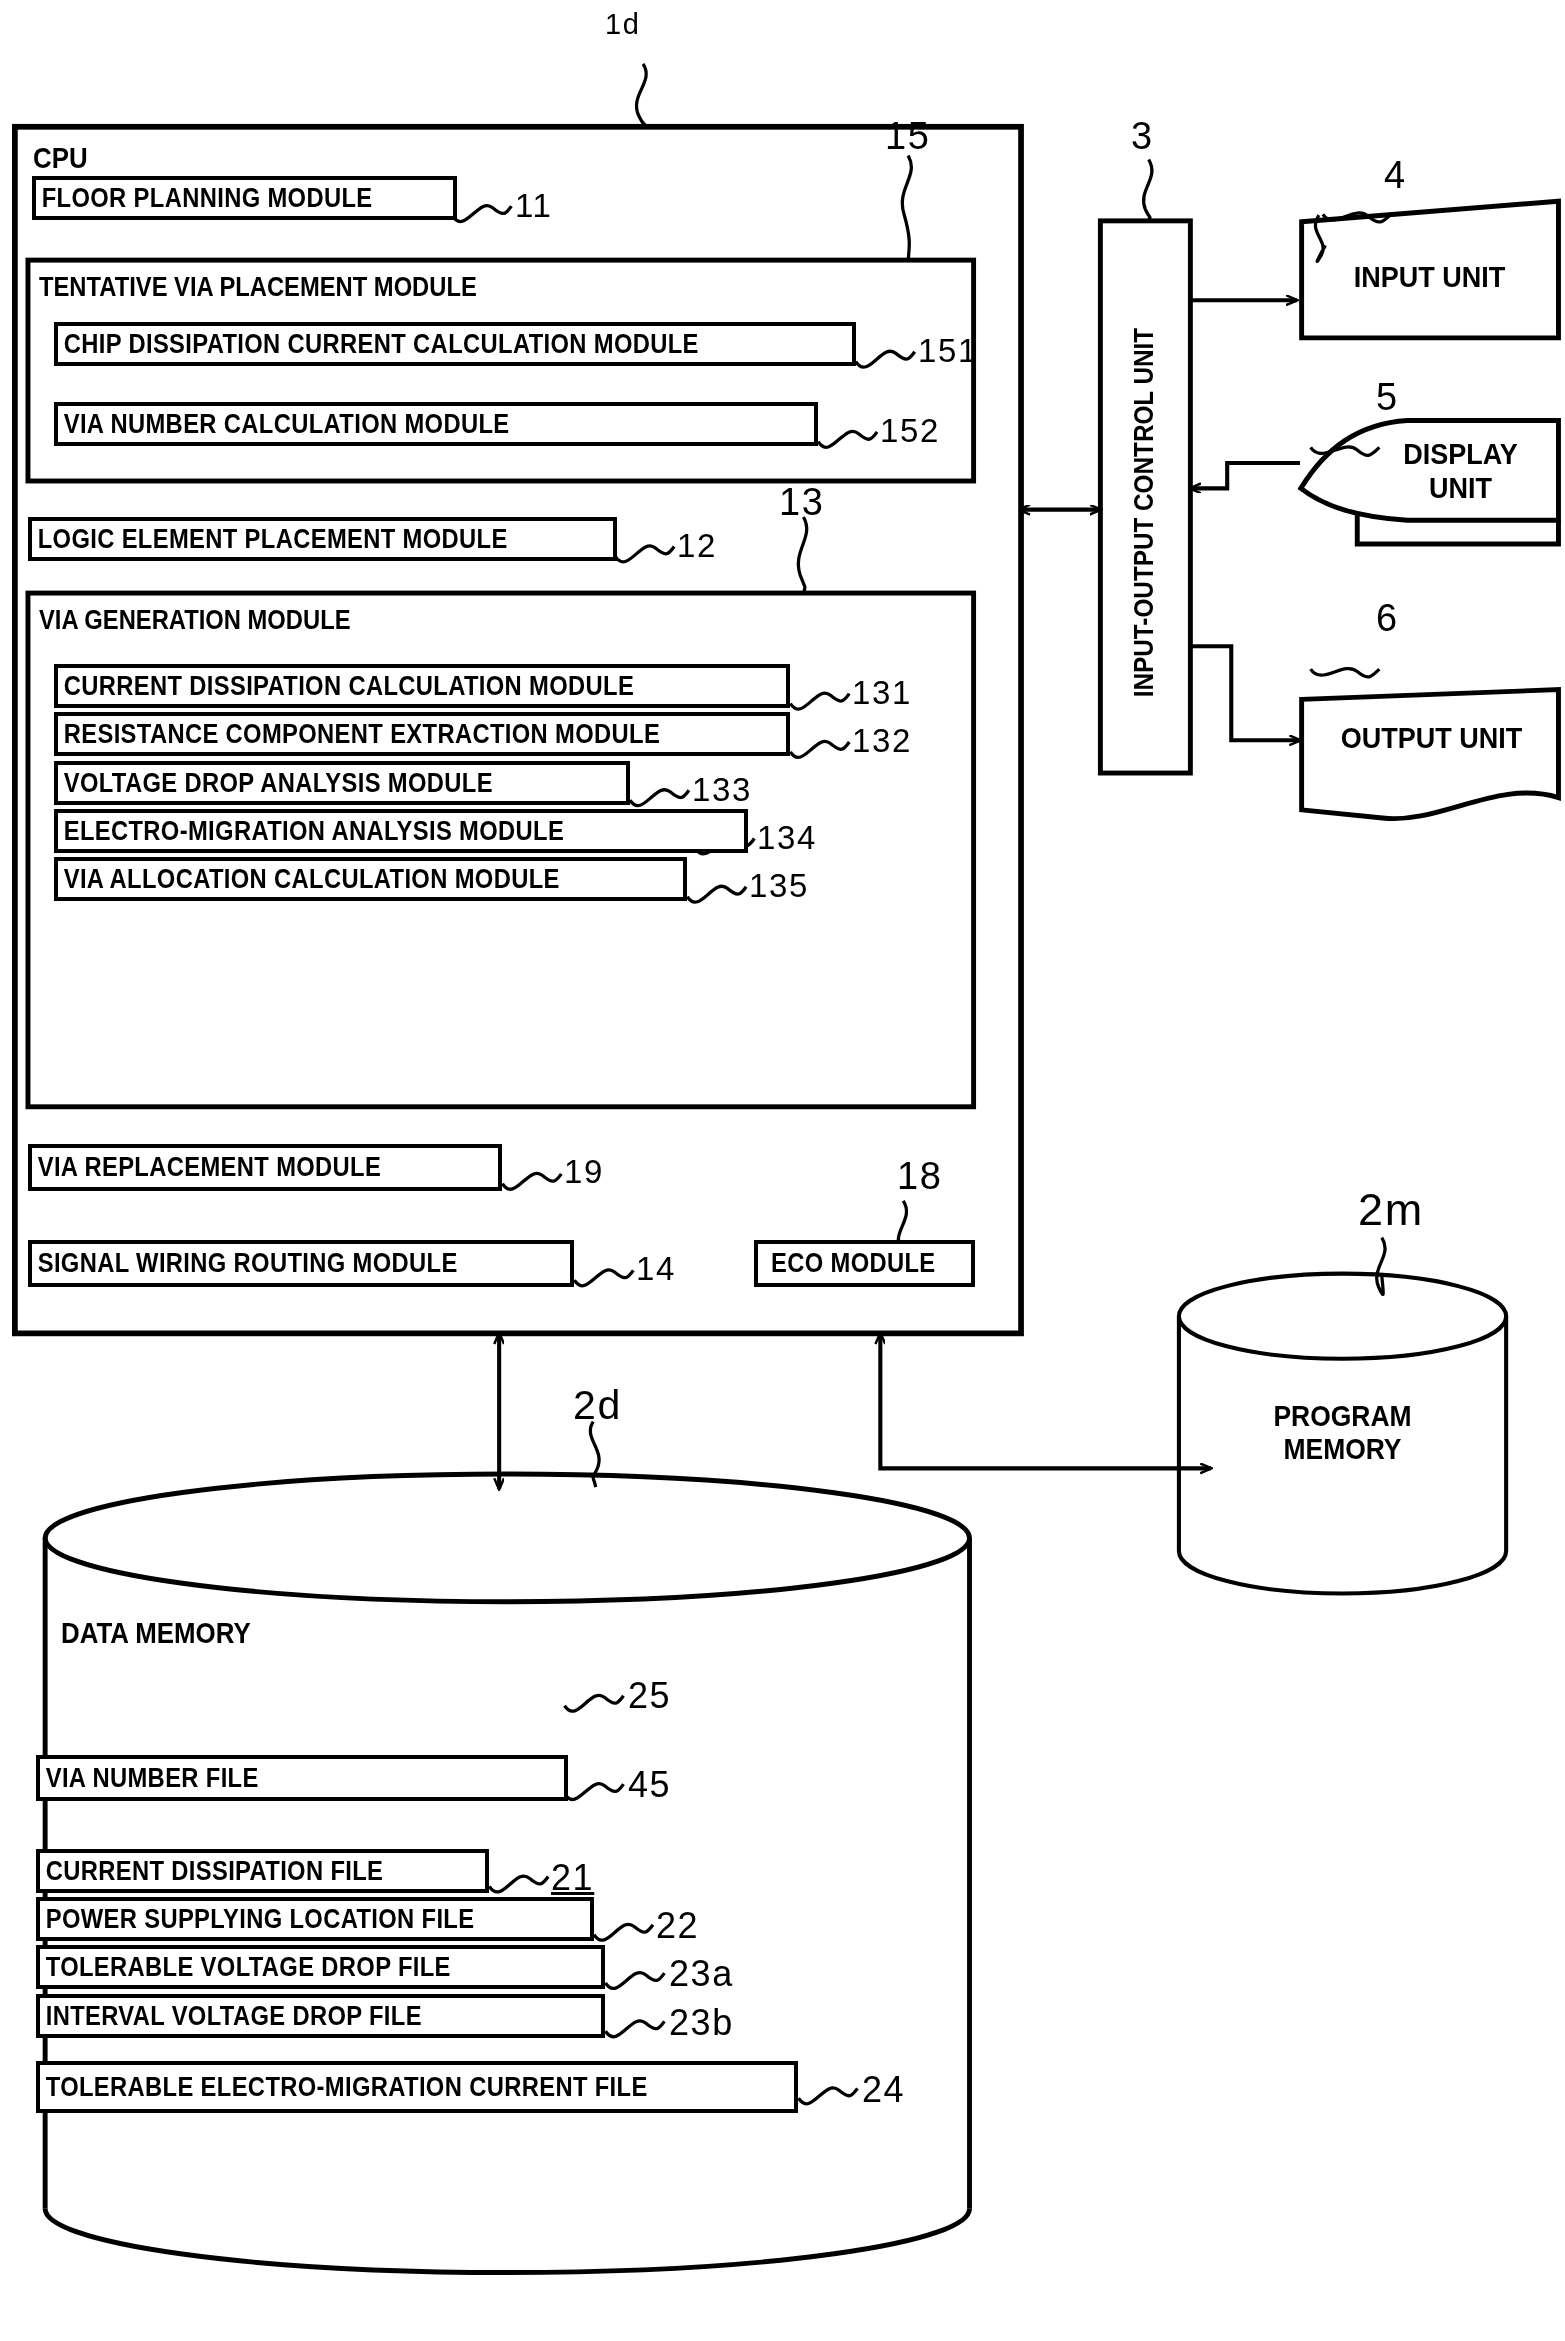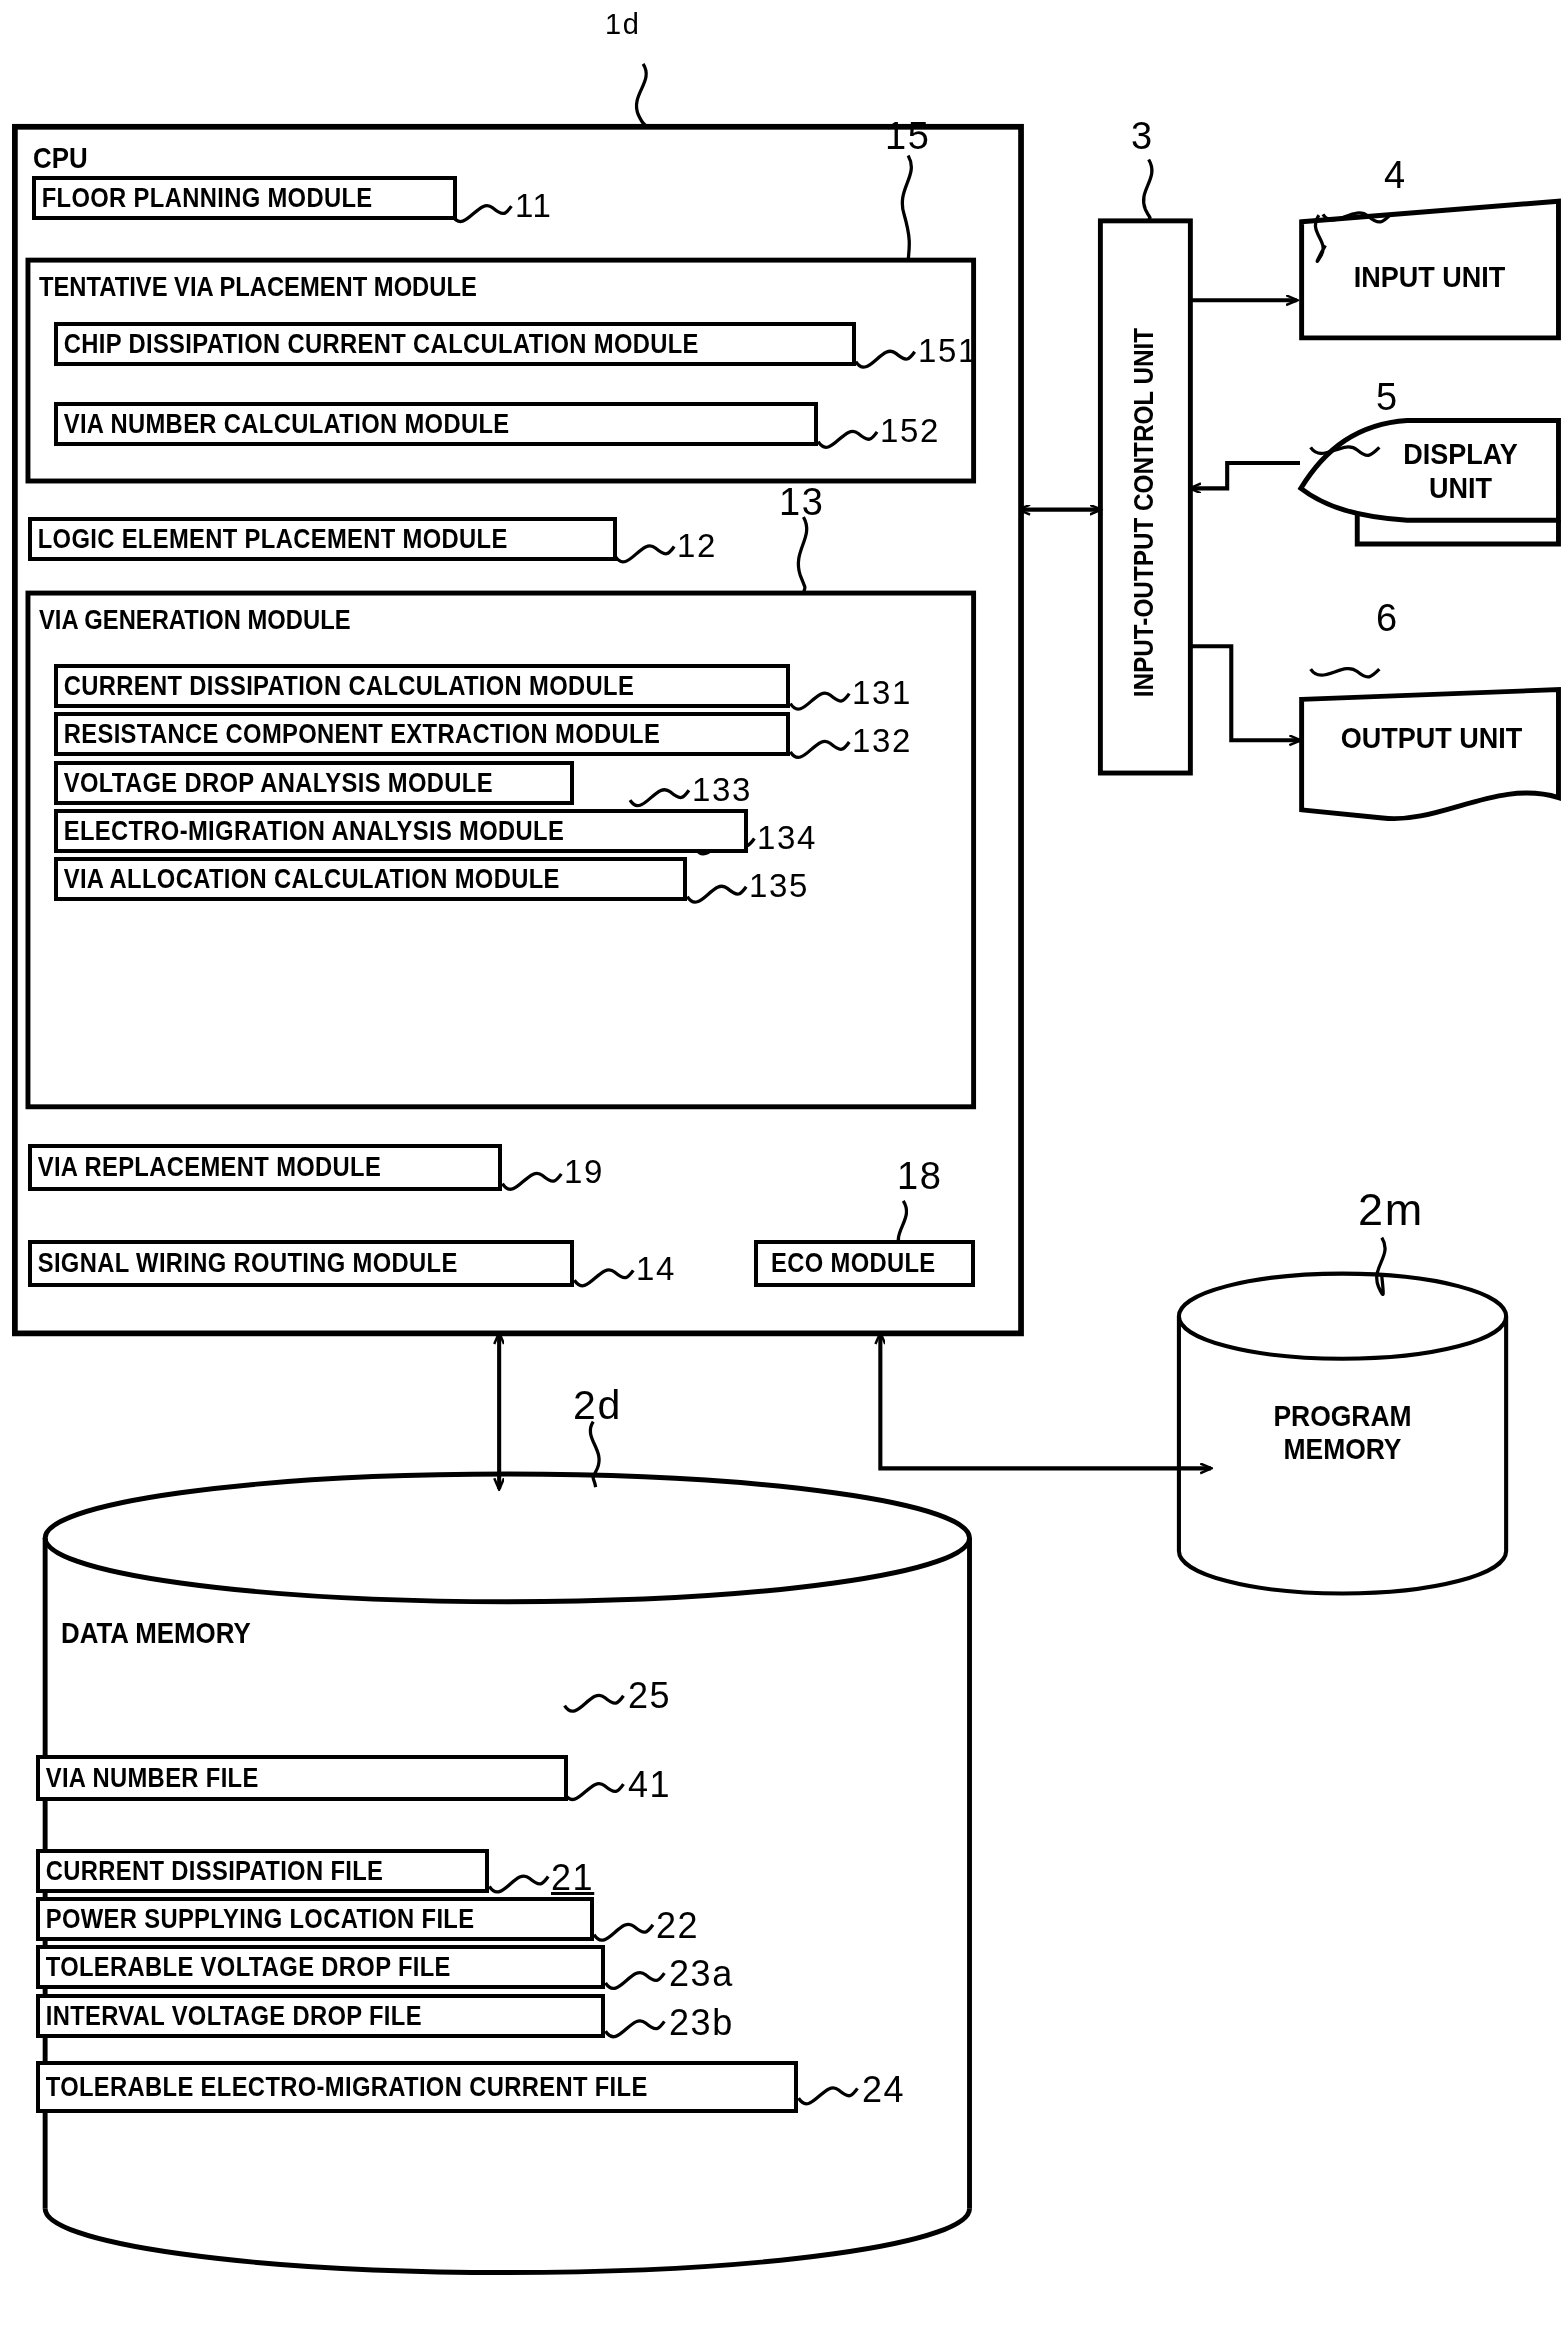--- a/index.html
+++ b/index.html
@@ -216,21 +216,21 @@
   <div class="box" style="left:54px; top:664px; width:736px; height:44px;">
     <span class="box-label" style="font-size:27px;">CURRENT DISSIPATION CALCULATION MODULE</span>
   </div>
   <div class="ref" style="left:852px; top:674px;">131</div>
 
   <div class="box" style="left:54px; top:712px; width:736px; height:44px;">
     <span class="box-label" style="font-size:27px;">RESISTANCE COMPONENT EXTRACTION MODULE</span>
   </div>
   <div class="ref" style="left:852px; top:722px;">132</div>
 
-  <div class="box" style="left:54px; top:761px; width:520px; height:44px;">
+  <div class="box" style="left:54px; top:761px; width:576px; height:44px;">
     <span class="box-label" style="font-size:27px;">VOLTAGE DROP ANALYSIS MODULE</span>
   </div>
   <div class="ref" style="left:692px; top:771px;">133</div>
 
   <div class="box" style="left:54px; top:809px; width:694px; height:44px;">
     <span class="box-label" style="font-size:27px;">ELECTRO-MIGRATION ANALYSIS MODULE</span>
   </div>
   <div class="ref" style="left:757px; top:819px;">134</div>
 
   <div class="box" style="left:54px; top:857px; width:633px; height:44px;">
@@ -272,21 +272,21 @@
 
   <div class="ref" style="left:573px; top:1382px; font-size:41px;">2d</div>
 
   <div class="section-title" style="left:61px; top:1616px; font-size:29.4px;">DATA MEMORY</div>
 
   <div class="ref" style="left:628px; top:1675px; font-size:36px;">25</div>
 
   <div class="box" style="left:36px; top:1755px; width:532px; height:46px;">
     <span class="box-label" style="font-size:27px;">VIA NUMBER FILE</span>
   </div>
-  <div class="ref" style="left:628px; top:1764px; font-size:36px;">41</div>
+  <div class="ref" style="left:628px; top:1764px; font-size:36px;">45</div>
 
   <div class="box" style="left:36px; top:1849px; width:453px; height:44px;">
     <span class="box-label" style="font-size:27px;">CURRENT DISSIPATION  FILE</span>
   </div>
   <div class="ref" style="left:551px; top:1857px; font-size:36px;text-decoration:underline;">21</div>
 
   <div class="box" style="left:36px; top:1897px; width:558px; height:44px;">
     <span class="box-label" style="font-size:27px;">POWER SUPPLYING LOCATION FILE</span>
   </div>
   <div class="ref" style="left:656px; top:1905px; font-size:36px;">22</div>

